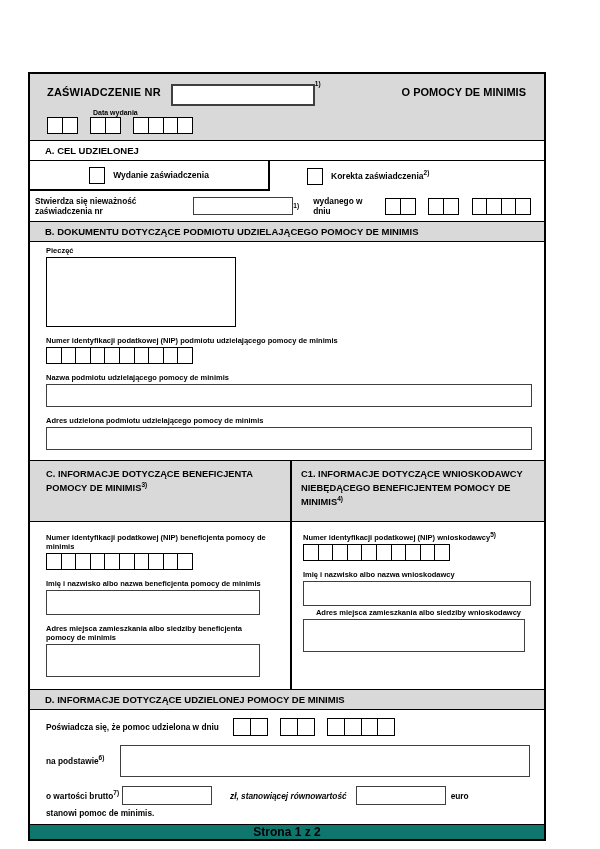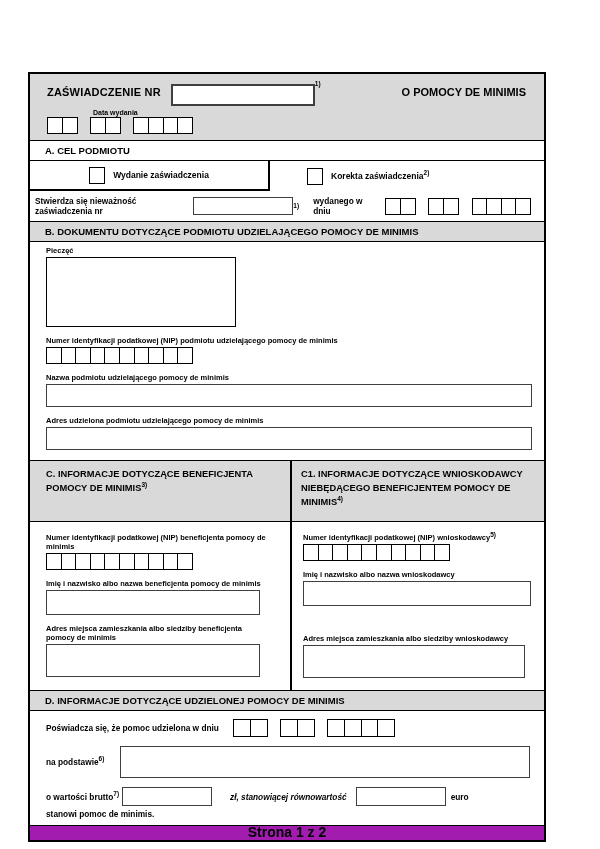--- a/index.html
+++ b/index.html
@@ -56,38 +56,38 @@
     font-size:9.3px;line-height:1.5;padding:7px 14px 0 16px;box-sizing:border-box;}
   .ccol-right .chead{padding-left:9px;}
   .ccontent{padding:2px 10px 12px 16px;}
   .ccol-right .ccontent{padding-left:11px;}
   .cbox{background:#fff;border:1.8px solid #3f3f3f;}
   .name-box{width:212px;height:23px;}
   .ccol-right .name-box{width:226px;}
   .addr-box{width:212px;height:31px;}
   .ccol-right .addr-box{width:220px;}
   .addr-label-left{width:212px;}
-  .addr-label-right{margin-top:28px;}
+  .addr-label-right{margin-top:2px;text-align:center;}
   
   .dcontent{padding:8px 10px 6px 16px;}
   .drow{display:flex;align-items:center;}
   .drow .txt{font-size:8.3px;}
   .drow1 .cells{margin-left:14px;}
   .drow2{margin-top:9px;}
   .basis-label{width:74px;flex:0 0 auto;}
   .basis-box{flex:1;height:30px;background:#fff;border:1.8px solid #3f3f3f;margin-right:4px;}
   .drow3{margin-top:9px;}
   .value-label{width:76px;flex:0 0 auto;}
   .amount-box{width:88px;height:17px;background:#fff;border:1.8px solid #3f3f3f;}
   .mid-txt{margin-left:18px;margin-right:9px;font-style:italic;}
   .euro-txt{margin-left:5px;}
   .drow4{margin-top:3px;font-size:8.3px;}
   
-  .footer{border-top:1.4px solid #000;background:#a21caf;height:14px;
-    display:flex;align-items:flex-end;justify-content:center;font-size:14px;}
+  .footer{border-top:1.4px solid #000;background:#0f766e;height:14px;
+    display:flex;align-items:flex-end;justify-content:center;font-size:12px;}
 </style>
 </head>
 <body>
 
 <div class="form">
 
   <div class="band hdr">
     <div class="hdr-row1">
       <span class="hdr-title">ZAŚWIADCZENIE NR</span>
       <span class="hdr-input"></span>
@@ -108,21 +108,21 @@
           <span class="cellgroup">
             <span class="cell"></span>
             <span class="cell"></span>
             <span class="cell"></span>
             <span class="cell"></span>
           </span>
         </div>
     </div>
   </div>
 
-  <div class="sec">A. CEL PODMIOTU</div>
+  <div class="sec">A. CEL UDZIELONEJ</div>
 
   <div class="opt-row">
     <div class="opt-left">
       <span class="checkbox"></span>
       <span class="opt-label">Wydanie zaświadczenia</span>
     </div>
     <div class="opt-right">
       <span class="checkbox"></span>
       <span class="opt-label"><span>Korekta zaświadczenia</span><sup>2)</sup></span>
     </div>

